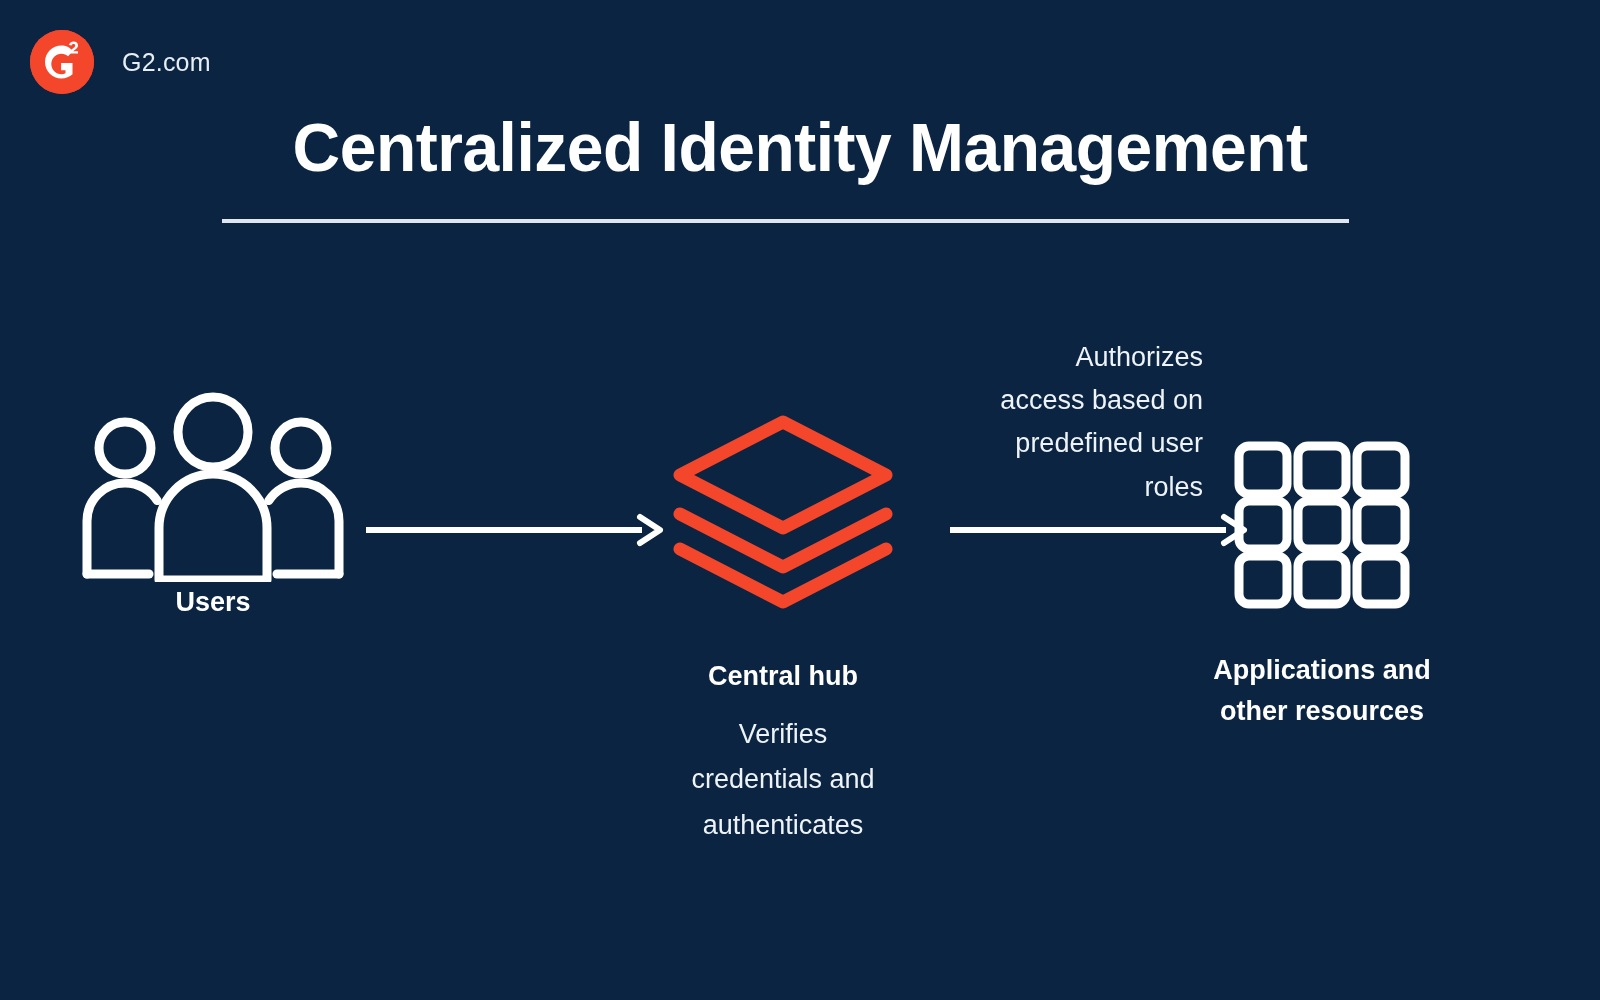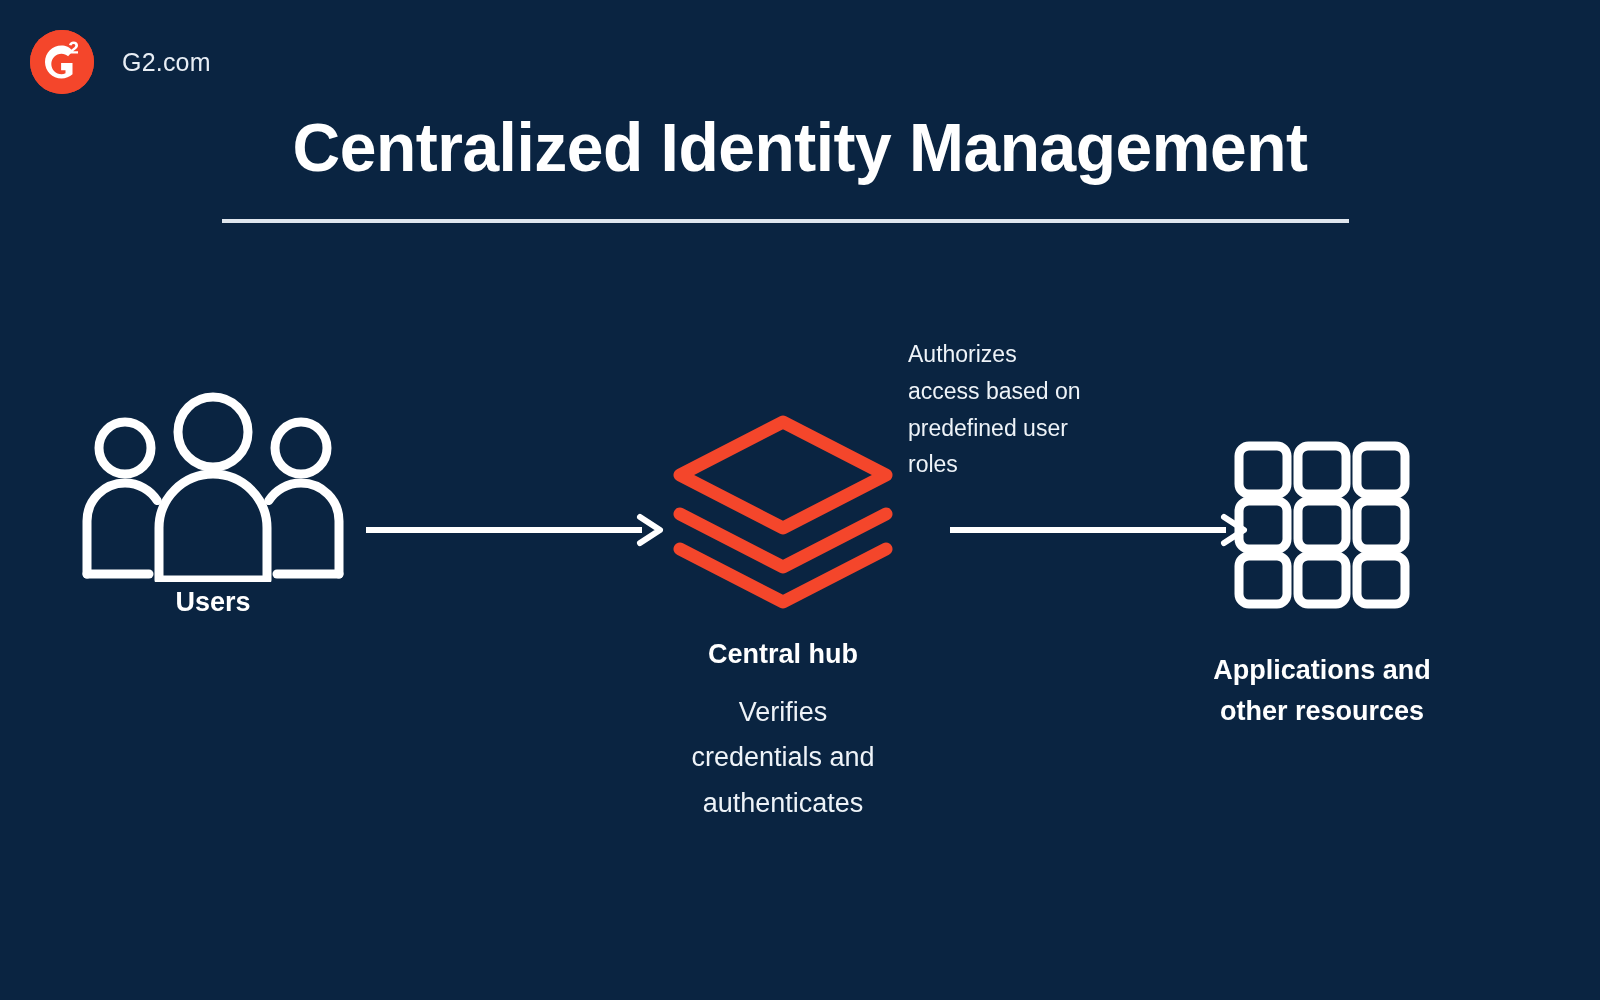--- a/index.html
+++ b/index.html
@@ -94,29 +94,29 @@
   }
 
   
   #users-node   { left: 48px;   top: 392px; width: 330px; }
   
   #hub-node     { left: 633px;  top: 412px; width: 300px; }
   
   #apps-node    { left: 1172px; top: 440px; width: 300px; }
 
   #users-node .node-label { }
-  #hub-node   .node-label { margin-top: 22px; }
+  #hub-node   .node-label { margin-top: 44px; }
   #apps-node  .node-label { margin-top: 40px; }
 
   
   .connector { position: absolute; }
   .connector-label {
     position: absolute;
-    text-align: left;
-    font-size: 23px;
+    text-align: right;
+    font-size: 27px;
     font-weight: 400;
     color: #eef3f8;
     line-height: 1.6;
     white-space: pre-line;
   }
   #edge1-label { left: 355px;  top: 452px;  width: 300px; }
   #edge2-label { left: 908px;  top: 336px;  width: 295px; }
   #edge1-arrow { left: 364px;  top: 512px; }
   #edge2-arrow { left: 948px;  top: 512px; }
 </style>

